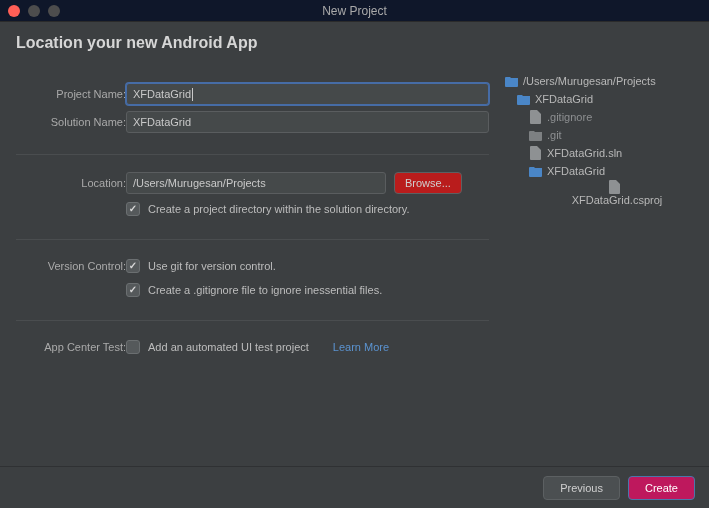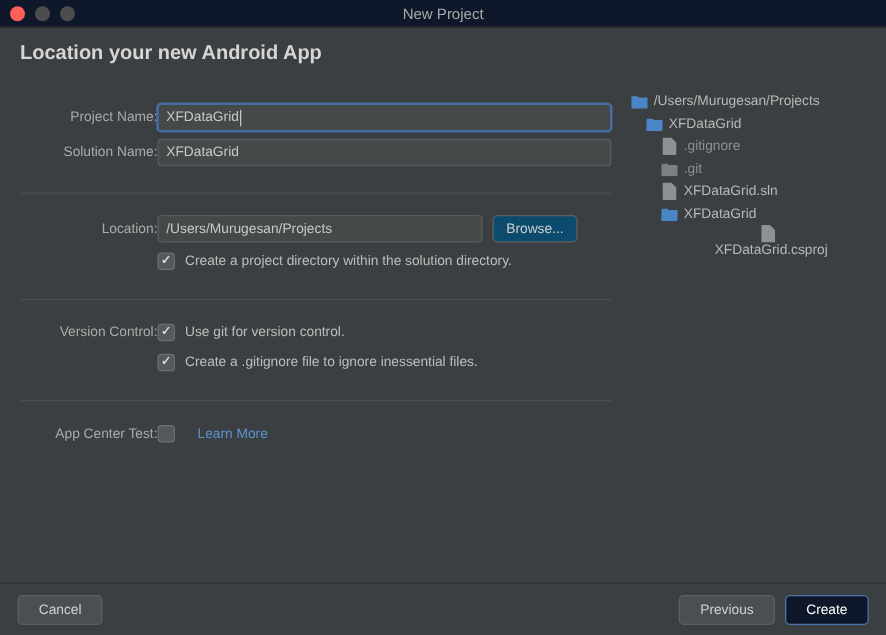--- a/index.html
+++ b/index.html
@@ -71,41 +71,41 @@
   }
   .field.focused { border: 1px solid #466ca6; box-shadow: 0 0 0 1px #466ca6; outline: none; }
   .field-text { white-space: nowrap; }
   .caret {
     width: 1px; height: 13px; background: #c9c9c9; margin-left: 1px;
   }
   .browse-btn {
     margin-left: 8px;
     height: 22px;
     padding: 0 10px;
-    background: #0c4a6e;
+    background: #b91c1c;
     border: 1px solid #5c6062;
     border-radius: 4px;
     color: #cfcfcf;
     font-size: 11px;
     display: flex; align-items: center;
     cursor: default;
   }
 
   .check-row { display: flex; align-items: center; height: 24px; padding-left: 110px; }
   .checkbox {
     width: 14px; height: 14px; border-radius: 3px;
     background: #55595b; border: 1px solid #6b6f71;
     display: flex; align-items: center; justify-content: center;
     margin-right: 8px;
   }
   .checkbox.checked::after {
     content: "✓"; font-size: 10px; line-height: 1; color: #d8d8d8; font-weight: 700;
   }
   .check-label { font-size: 11px; color: #bdbdbd; }
-  .link { color: #5b93d0; margin-left: 10px; font-size: 11px; }
+  .link { color: #5b93d0; margin-left: 24px; font-size: 11px; }
 
   
   .tree { font-size: 11px; color: #b8b8b8; }
   .node { display: flex; align-items: center; height: 18px; white-space: nowrap; }
   .node .ico { width: 14px; height: 14px; margin-right: 4px; display: inline-flex; align-items: center; justify-content: center; }
   .folder { fill: #4a86c7; }
   .folder-grey { fill: #7d8082; }
   .file { fill: #8e9193; }
   .ind1 { padding-left: 12px; }
   .ind2 { padding-left: 24px; }
@@ -121,21 +121,21 @@
     display: flex; align-items: center;
     padding: 0 14px;
   }
   .btn {
     height: 24px; padding: 0 16px;
     background: #4b4f51; border: 1px solid #5c6062; border-radius: 4px;
     color: #d0d0d0; font-size: 11px;
     display: flex; align-items: center;
     cursor: default;
   }
-  .btn.primary { background: #0f172a; border-color: #4a77ab; color: #ffffff; }
+  .btn.primary { background: #be185d; border-color: #4a77ab; color: #ffffff; }
   .spacer { flex: 1; }
 </style>
 </head>
 <body>
 
 <div class="titlebar">
   <div class="traffic-lights">
     <div class="tl red"></div>
     <div class="tl yellow"></div>
     <div class="tl green"></div>
@@ -195,20 +195,21 @@
         <div class="check-label">Create a .gitignore file to ignore inessential files.</div>
       </div>
     </div>
     <div class="sep"></div>
 
     <div class="group">
       <div class="row" style="height:24px">
         <div class="label">App Center Test:</div>
         <div style="flex:1; display:flex; align-items:center">
           <div class="checkbox"></div>
+          <div class="check-label">Add an automated UI test project</div>
           <span class="link">Learn More</span>
         </div>
       </div>
     </div>
 
   </div>
 
   <div class="preview-col">
     <div class="tree">
       <div class="node">
@@ -265,23 +266,20 @@
               <path class="file" d="M1 0h6l4 4v9a1 1 0 0 1-1 1H1a1 1 0 0 1-1-1V1a1 1 0 0 1 1-1z"></path>
             </svg>
           </span>
         <span>XFDataGrid.csproj</span>
       </div>
     </div>
   </div>
 </div>
 
 <div class="bottombar">
-  <div class="btn">
-    <span>Cancel</span>
-  </div>
   <div class="spacer"></div>
   <div class="btn" style="margin-right:8px">
     <span>Previous</span>
   </div>
   <div class="btn primary">
     <span>Create</span>
   </div>
 </div>
 
 </body></html>

